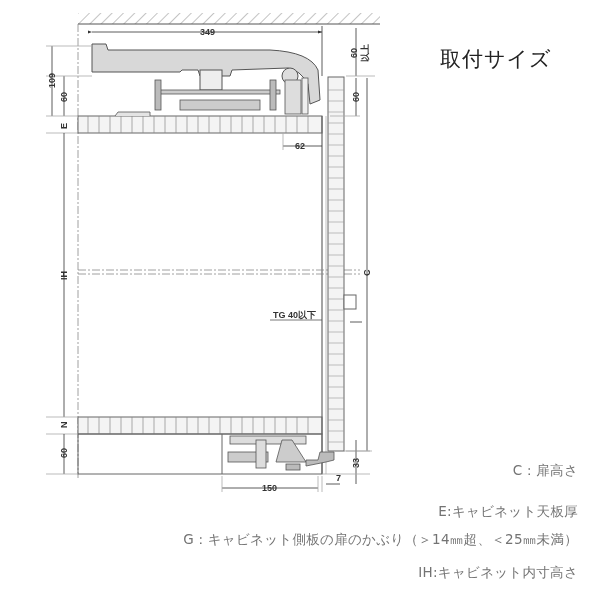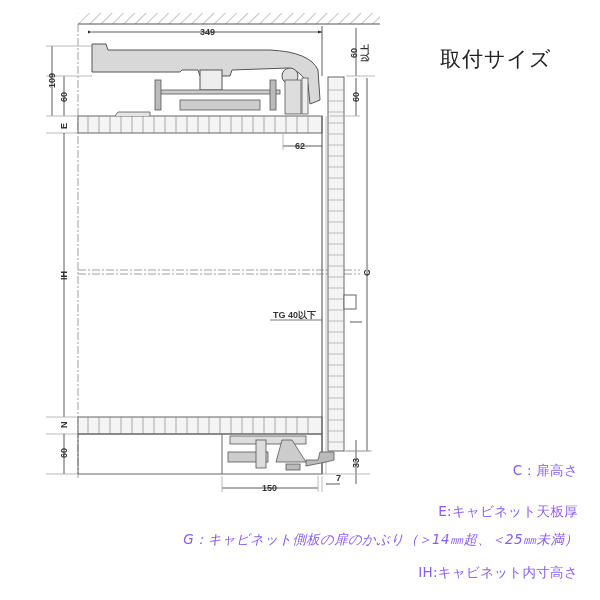--- a/index.html
+++ b/index.html
@@ -1,19 +1,19 @@
 <!DOCTYPE html>
 <html><head>
 <meta charset="utf-8">
 <style>
   html,body{margin:0;padding:0;background:#fff;}
   body{width:600px;height:600px;position:relative;overflow:hidden;font-family:"DejaVu Sans",sans-serif;}
   #drawing{position:absolute;left:0;top:0;}
   .title{position:absolute;left:440px;top:33px;font-size:21px;color:#222;letter-spacing:1px;margin-top:12px;}
-  .legend{position:absolute;right:22px;font-size:13.5px;color:#8b5cf6;text-align:right;white-space:nowrap;letter-spacing:0.3px;}
+  .legend{position:absolute;right:22px;font-size:13.5px;color:#737373;text-align:right;white-space:nowrap;letter-spacing:0.3px;}
   .dim{font-family:"Liberation Sans",sans-serif;font-size:9px;font-weight:bold;fill:#333;}
 </style>
 </head>
 <body>
 
 <svg id="drawing" width="600" height="600" viewBox="0 0 600 600" xmlns="http://www.w3.org/2000/svg">
   <defs>
     <pattern id="hatch" width="8" height="8" patternUnits="userSpaceOnUse" patternTransform="rotate(45)">
       <line x1="0" y1="0" x2="0" y2="8" stroke="#888" stroke-width="1"></line>
     </pattern>
@@ -215,14 +215,14 @@
   <text class="dim" x="0" y="0" transform="translate(67,458) rotate(-90)">60</text>
   <text class="dim" x="262" y="491">150</text>
   <text class="dim" x="336" y="481">7</text>
   <text class="dim" x="0" y="0" transform="translate(359,468) rotate(-90)">33</text>
 </svg>
 
 <div class="title">取付サイズ</div>
 
 <div class="legend" style="top:462px;">C：扉高さ</div>
 <div class="legend" style="top:503px;">E:キャビネット天板厚</div>
-<div class="legend" style="top:531px;font-style:italic;">G：キャビネット側板の扉のかぶり（＞14㎜超、＜25㎜未満）</div>
+<div class="legend" style="top:531px;">G：キャビネット側板の扉のかぶり（＞14㎜超、＜25㎜未満）</div>
 <div class="legend" style="top:564px;">IH:キャビネット内寸高さ</div>
 
 </body></html>

